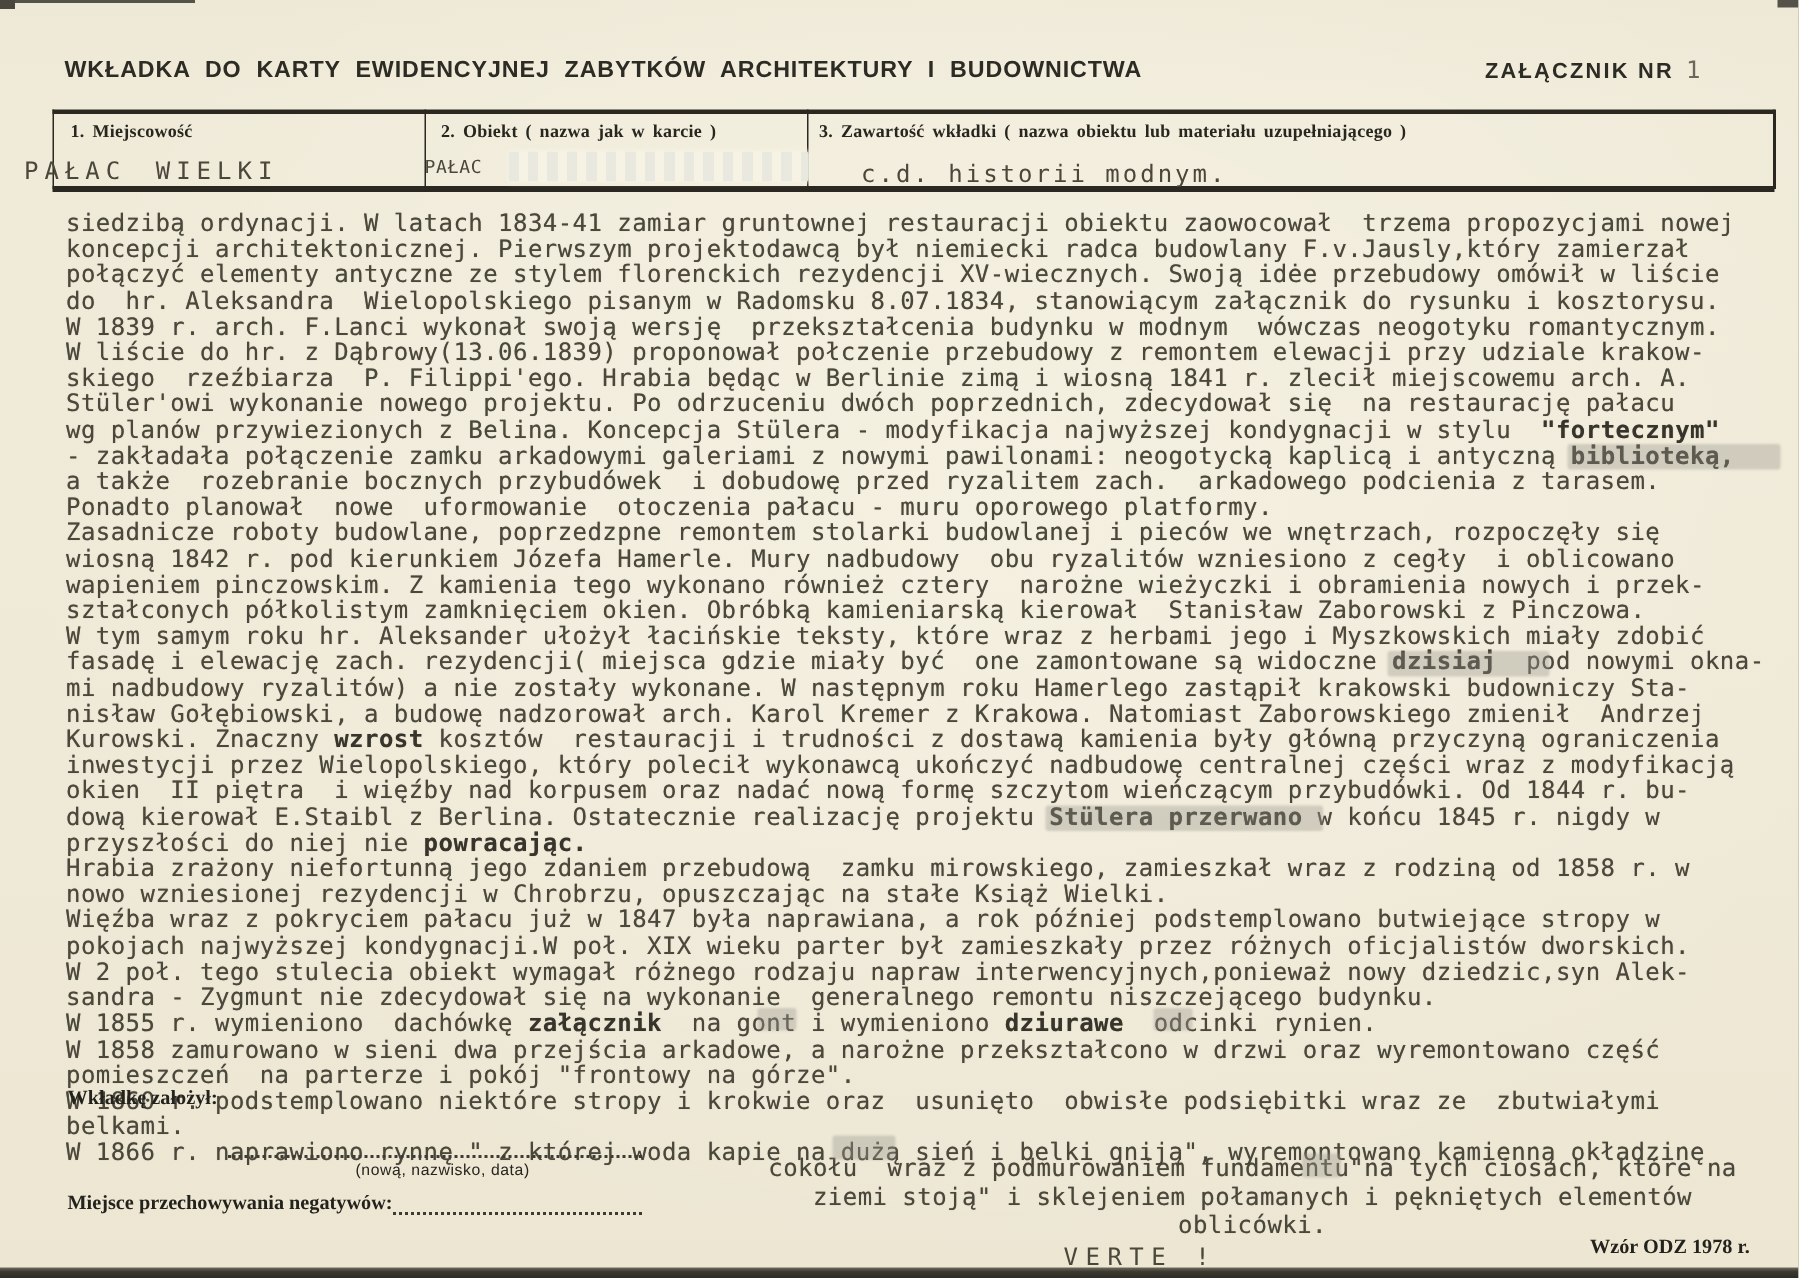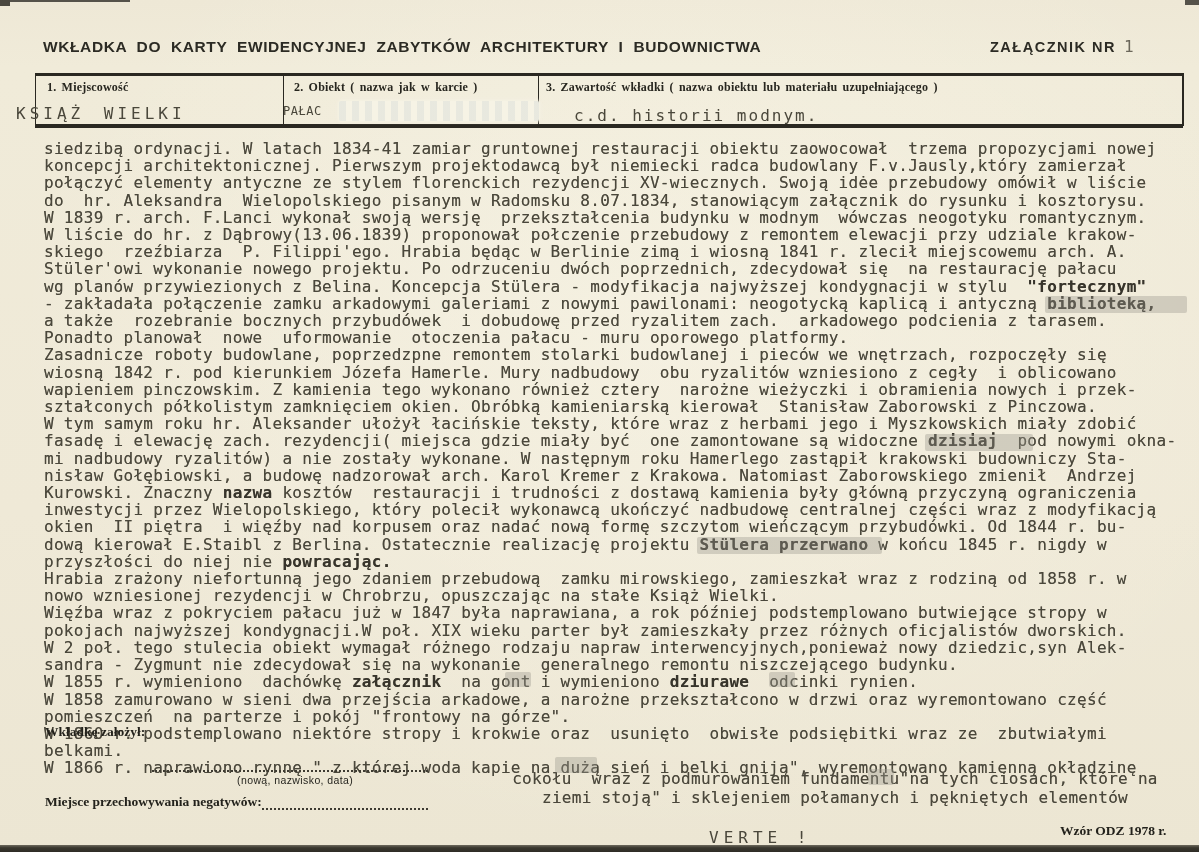--- a/index.html
+++ b/index.html
@@ -94,21 +94,21 @@
   <div class="rt-line rt-bottom"></div>
   <div class="rt-line rt-left"></div>
   <div class="rt-line rt-right"></div>
   <div class="rt-line rt-sep1"></div>
   <div class="rt-line rt-sep2"></div>
 
   <div class="rt-header rt-h1">1. Miejscowość</div>
   <div class="rt-header rt-h2">2. Obiekt ( nazwa jak w karcie )</div>
   <div class="rt-header rt-h3">3. Zawartość wkładki ( nazwa obiektu lub materiału uzupełniającego )</div>
 
-  <div class="typed rt-v1">KSIĄŻ WIELKI</div>
+  <div class="typed rt-v1">PAŁAC WIELKI</div>
   <div class="typed rt-v2">PAŁAC</div>
   <div class="whiteout"></div>
   <div class="typed rt-v3">c.d. historii modnym.</div>
 
   <div class="body-text">
       <div class="tl">siedzibą ordynacji. W latach 1834-41 zamiar gruntownej restauracji obiektu zaowocował  trzema propozycjami nowej</div>
       <div class="tl">koncepcji architektonicznej. Pierwszym projektodawcą był niemiecki radca budowlany F.v.Jausly,który zamierzał</div>
       <div class="tl">połączyć elementy antyczne ze stylem florenckich rezydencji XV-wiecznych. Swoją idėe przebudowy omówił w liście</div>
       <div class="tl">do  hr. Aleksandra  Wielopolskiego pisanym w Radomsku 8.07.1834, stanowiącym załącznik do rysunku i kosztorysu.</div>
       <div class="tl">W 1839 r. arch. F.Lanci wykonał swoją wersję  przekształcenia budynku w modnym  wówczas neogotyku romantycznym.</div>
@@ -120,41 +120,42 @@
       <div class="tl">a także  rozebranie bocznych przybudówek  i dobudowę przed ryzalitem zach.  arkadowego podcienia z tarasem.</div>
       <div class="tl">Ponadto planował  nowe  uformowanie  otoczenia pałacu - muru oporowego platformy.</div>
       <div class="tl">Zasadnicze roboty budowlane, poprzedzpne remontem stolarki budowlanej i pieców we wnętrzach, rozpoczęły się</div>
       <div class="tl">wiosną 1842 r. pod kierunkiem Józefa Hamerle. Mury nadbudowy  obu ryzalitów wzniesiono z cegły  i oblicowano</div>
       <div class="tl">wapieniem pinczowskim. Z kamienia tego wykonano również cztery  narożne wieżyczki i obramienia nowych i przek-</div>
       <div class="tl">ształconych półkolistym zamknięciem okien. Obróbką kamieniarską kierował  Stanisław Zaborowski z Pinczowa.</div>
       <div class="tl">W tym samym roku hr. Aleksander ułożył łacińskie teksty, które wraz z herbami jego i Myszkowskich miały zdobić</div>
       <div class="tl">fasadę i elewację zach. rezydencji( miejsca gdzie miały być  one zamontowane są widoczne <b>dzisiaj</b>  pod nowymi okna-</div>
       <div class="tl">mi nadbudowy ryzalitów) a nie zostały wykonane. W następnym roku Hamerlego zastąpił krakowski budowniczy Sta-</div>
       <div class="tl">nisław Gołębiowski, a budowę nadzorował arch. Karol Kremer z Krakowa. Natomiast Zaborowskiego zmienił  Andrzej</div>
-      <div class="tl">Kurowski. Znaczny <b>nazwa</b> kosztów  restauracji i trudności z dostawą kamienia były główną przyczyną ograniczenia</div>
+      <div class="tl">Kurowski. Znaczny <b>wzrost</b> kosztów  restauracji i trudności z dostawą kamienia były główną przyczyną ograniczenia</div>
       <div class="tl">inwestycji przez Wielopolskiego, który polecił wykonawcą ukończyć nadbudowę centralnej części wraz z modyfikacją</div>
       <div class="tl">okien  II piętra  i więźby nad korpusem oraz nadać nową formę szczytom wieńczącym przybudówki. Od 1844 r. bu-</div>
       <div class="tl">dową kierował E.Staibl z Berlina. Ostatecznie realizację projektu <b>Stülera przerwano</b> w końcu 1845 r. nigdy w</div>
       <div class="tl">przyszłości do niej nie <b>powracając.</b></div>
       <div class="tl">Hrabia zrażony niefortunną jego zdaniem przebudową  zamku mirowskiego, zamieszkał wraz z rodziną od 1858 r. w</div>
       <div class="tl">nowo wzniesionej rezydencji w Chrobrzu, opuszczając na stałe Książ Wielki.</div>
       <div class="tl">Więźba wraz z pokryciem pałacu już w 1847 była naprawiana, a rok później podstemplowano butwiejące stropy w</div>
       <div class="tl">pokojach najwyższej kondygnacji.W poł. XIX wieku parter był zamieszkały przez różnych oficjalistów dworskich.</div>
       <div class="tl">W 2 poł. tego stulecia obiekt wymagał różnego rodzaju napraw interwencyjnych,ponieważ nowy dziedzic,syn Alek-</div>
       <div class="tl">sandra - Zygmunt nie zdecydował się na wykonanie  generalnego remontu niszczejącego budynku.</div>
       <div class="tl">W 1855 r. wymieniono  dachówkę <b>załącznik</b>  na gont i wymieniono <b>dziurawe</b>  odcinki rynien.</div>
       <div class="tl">W 1858 zamurowano w sieni dwa przejścia arkadowe, a narożne przekształcono w drzwi oraz wyremontowano część</div>
       <div class="tl">pomieszczeń  na parterze i pokój "frontowy na górze".</div>
       <div class="tl">W 1860 r. podstemplowano niektóre stropy i krokwie oraz  usunięto  obwisłe podsiębitki wraz ze  zbutwiałymi</div>
       <div class="tl">belkami.</div>
       <div class="tl">W 1866 r. naprawiono rynnę " z której woda kapie na dużą sień i belki gniją", wyremontowano kamienną okładzinę</div>
     </div>
   <div class="cont-text">
       <div class="tl">cokołu  wraz z podmurowaniem fundamentu"na tych ciosach, które na</div>
       <div class="tl">ziemi stoją" i sklejeniem połamanych i pękniętych elementów</div>
+      <div class="tl">oblicówki.</div>
     </div>
 
   <div class="smudge" style="left:1045px; top:296px; width:142px; height:17px;"></div>
   <div class="smudge" style="left:925px;  top:434px; width:108px; height:17px;"></div>
   <div class="smudge" style="left:697px;  top:537px; width:185px; height:17px;"></div>
   <div class="smudge" style="left:505px;  top:672px; width:26px;  height:15px;"></div>
   <div class="smudge" style="left:769px;  top:672px; width:26px;  height:15px;"></div>
   <div class="smudge" style="left:555px;  top:757px; width:42px;  height:16px;"></div>
   <div class="smudge" style="left:868px;  top:769px; width:26px;  height:16px;"></div>
 

